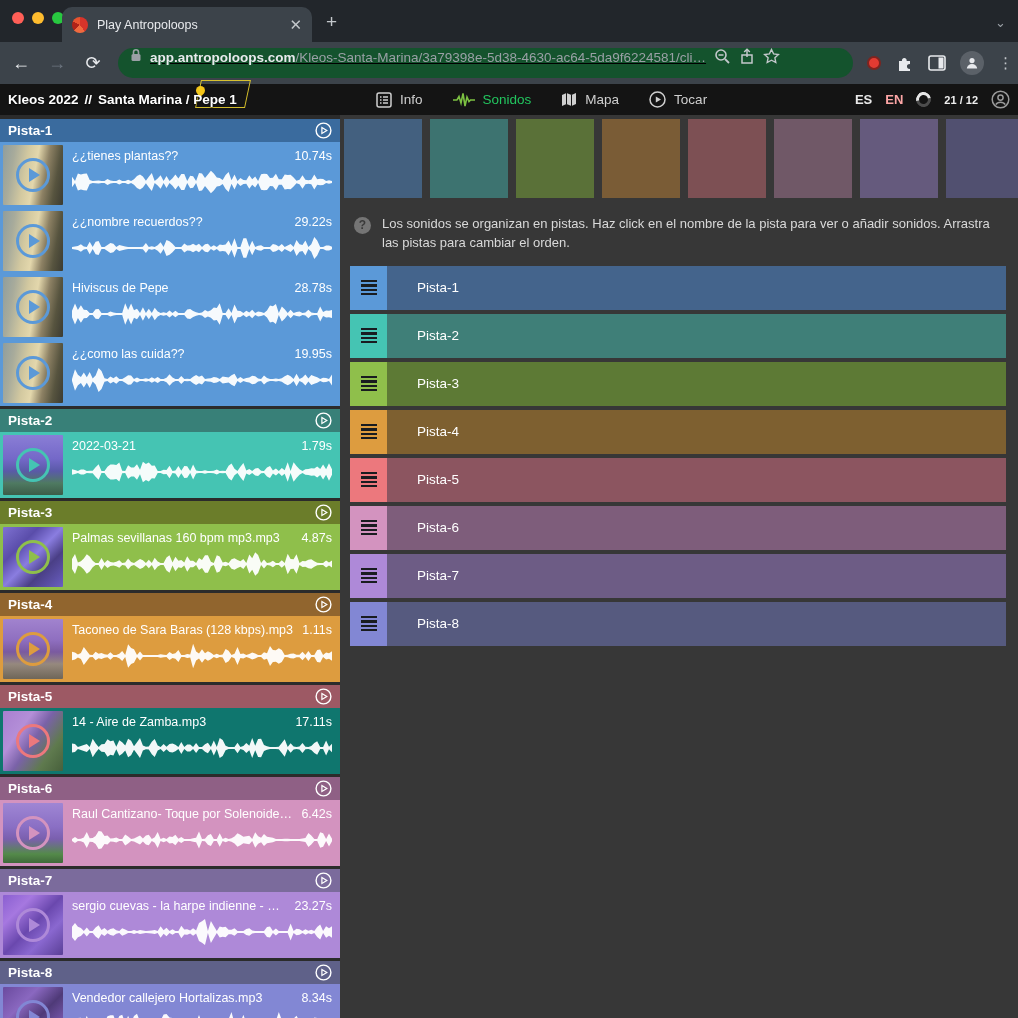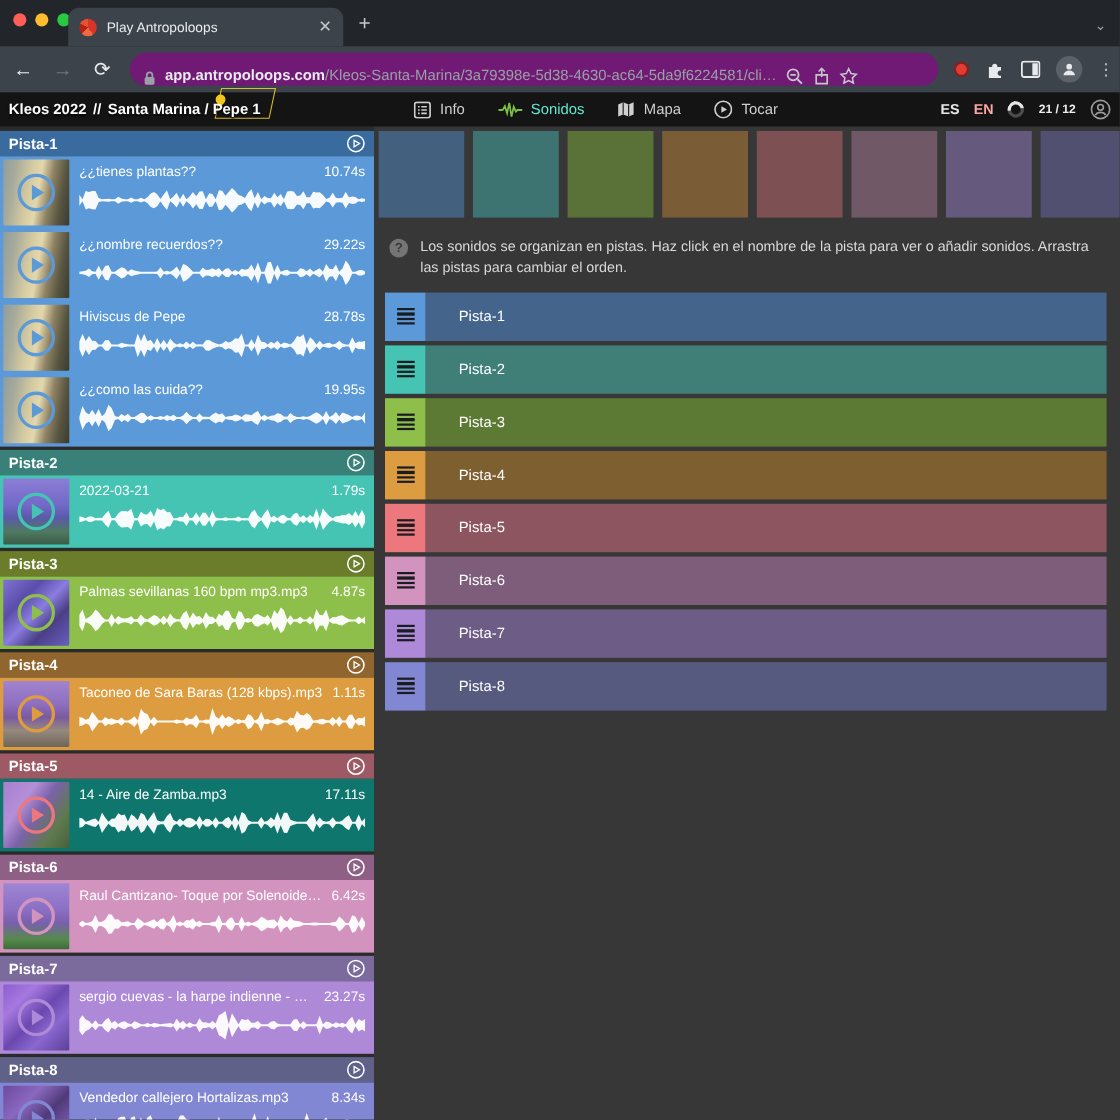--- a/index.html
+++ b/index.html
@@ -16,22 +16,22 @@
   .favicon { width:16px; height:16px; border-radius:50%; flex:none;
     background:conic-gradient(#d7342a 0 40%, #f06a3f 40% 63%, #b02318 63% 82%, #e8532f 82%); }
   .tab-title { color:#e8eaed; font-size:12.5px; flex:1; white-space:nowrap; overflow:hidden; }
   .tab-close { color:#c3c7cb; font-size:15px; line-height:1; cursor:default; }
   .newtab { position:absolute; left:326px; top:13px; color:#c3c7cb; font-size:19px; line-height:17px; }
   .tabbar-chev { position:absolute; right:12px; top:15px; color:#9aa0a6; font-size:13px; }
 
   .toolbar { height:42px; background:#3c434a; display:flex; align-items:center; padding:0 10px; gap:14px; }
   .navbtn { font-size:18px; color:#e8eaed; width:22px; text-align:center; }
   .navbtn.dim { color:#6e7680; }
-  .urlbar { flex:1; height:30px; background:#701a75; border-radius:15px; display:flex;
-    align-items:flex-end; padding:0 12px; gap:8px; overflow:hidden; }
+  .urlbar { flex:1; height:30px; background:#14532d; border-radius:15px; display:flex;
+    align-items:flex-start; padding:0 12px; gap:8px; overflow:hidden;text-decoration:underline; }
   .url-host { color:#e8eaed; font-size:13.5px; font-weight:bold; white-space:nowrap; }
   .url-path { color:#9aa0a6; font-size:13.5px; white-space:nowrap; overflow:hidden; text-overflow:ellipsis; }
   .urlbar svg, .toolbar svg { flex:none; }
   .ext-record { width:14px; height:14px; border-radius:50%; background:#e33b32; border:2px solid #7e241f; }
   .avatar-btn { width:24px; height:24px; border-radius:50%; background:#5b6168; display:flex;
     align-items:center; justify-content:center; }
   .kebab { color:#c3c7cb; font-size:15px; letter-spacing:0; width:10px; text-align:center; }
 
   
   .app-header { height:31px; background:#141414; display:flex; align-items:center; position:relative; }
@@ -44,21 +44,21 @@
         #bba685 52%, #8f8166 64%, #b08c6e 76%, #a97f62 88%, #8f6b50 100%); }
   .map-crumb::after { content:""; position:absolute; left:198px; top:2px; width:48px; height:26px;
     border:1.5px solid #e8cf2e; transform:skewX(-12deg); opacity:.9; }
   .map-pin { position:absolute; left:196px; top:8px; width:9px; height:9px; background:#f5c518;
     border-radius:50% 50% 50% 0; transform:rotate(-45deg); }
   .crumb-text { position:relative; z-index:2; color:#fff; font-size:13.5px; font-weight:bold;
     padding-left:8px; text-shadow:0 1px 2px rgba(0,0,0,.8); white-space:nowrap; }
   .crumb-sep { padding:0 6px; font-weight:bold; }
   .app-nav { display:flex; align-items:center; gap:30px; padding-left:36px; }
   .nav-item { display:flex; align-items:center; gap:8px; color:#cfcfcf; font-size:13.5px; }
-  .nav-item.active { color:#5eead4; }
+  .nav-item.active { color:#22c55e; }
   .hdr-right { position:absolute; right:8px; top:0; height:31px; display:flex; align-items:center; gap:13px; }
   .lang { font-size:13px; color:#e8e8e8; font-weight:bold; }
   .lang.dim { color:#fca5a5; }
   .spinner { width:15px; height:15px; border-radius:50%; border:3px solid #4c4c4c;
     border-top-color:#e6e6e6; border-left-color:#e6e6e6; transform:rotate(35deg); }
   .counter { color:#efefef; font-size:11px; font-weight:bold; white-space:nowrap; }
 
   
   .content { display:flex; height:903px; }
   .sidebar { width:340px; flex:none; background:#2b2b2b; padding-top:4px; overflow:hidden; }

